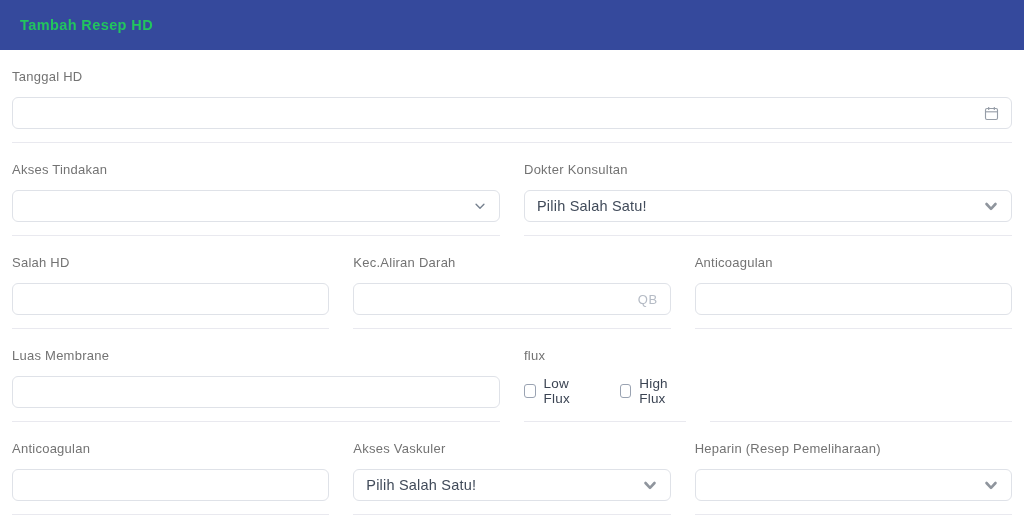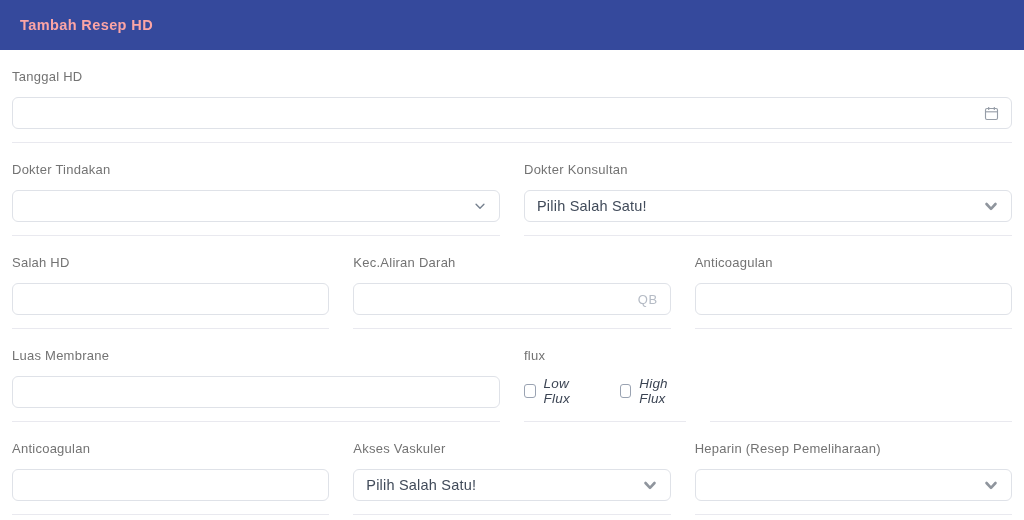--- a/index.html
+++ b/index.html
@@ -1,20 +1,20 @@
 <!DOCTYPE html>
 <html><head>
 <meta charset="utf-8">
 <style>
   * { margin:0; padding:0; box-sizing:border-box; }
   html,body { width:1024px; height:520px; background:#ffffff; overflow:hidden;
               font-family:"Liberation Sans", sans-serif; }
 
   .header { height:50px; display:flex; align-items:center; padding:0 20px; }
-  .header-title { color:#fca5a5; font-weight:bold; font-size:14.5px; letter-spacing:.4px; }
+  .header-title { color:#22c55e; font-weight:bold; font-size:14.5px; letter-spacing:.4px; }
 
   .content { padding:0 12px; }
   .row { display:grid; column-gap:24px; }
   .row-1 { grid-template-columns:1fr; }
   .row-2 { grid-template-columns:1fr 1fr; }
   .row-3 { grid-template-columns:1fr 1fr 1fr; }
   .row-4 { grid-template-columns:488px 162px 1fr; }
 
   .cell { padding:19px 0 13px; border-bottom:1px solid #e9e9ef; }
   .label { font-size:13px; color:#737373; letter-spacing:.25px; margin-bottom:13px; }
@@ -22,21 +22,21 @@
   .control { height:32px; width:100%; border:1px solid #dfe2e8; border-radius:6px;
              background:#fff; display:flex; align-items:center; padding:0 12px;
              font-size:14px; color:#3f4958; position:relative; }
   input.control { outline:none; }
   .control .grow { flex:1 1 auto; }
   .select { cursor:pointer; justify-content:space-between; }
   .select-value { font-size:14.5px; color:#414b5a; letter-spacing:.2px; }
   .suffix { font-size:13px; color:#b5bbc5; letter-spacing:.5px; }
   .icon { display:flex; align-items:center; }
 
-  .checks { display:flex; align-items:flex-start; gap:32px; margin-top:4px;font-style:italic; }
+  .checks { display:flex; align-items:flex-start; gap:32px; margin-top:4px; }
   .check-option { display:flex; align-items:center; gap:8px; cursor:pointer; }
   .checkbox { width:14px; height:14px; border:1px solid #9aa3b2; border-radius:3px; background:#fff; }
   .check-label { font-size:13.5px; color:#3b4453; letter-spacing:.2px; }
 </style>
 </head>
 <body>
 
 <div class="header" style="background: rgb(53, 73, 156);">
   <div class="header-title">Tambah Resep HD</div>
 </div>
@@ -55,21 +55,21 @@
             <line x1="5" y1="1" x2="5" y2="4.2"></line>
             <line x1="11" y1="1" x2="11" y2="4.2"></line>
           </svg>
         </span>
       </div>
     </div>
   </div>
 
   <div class="row row-2">
     <div class="cell">
-      <div class="label">Dokter Tindakan</div>
+      <div class="label">Akses Tindakan</div>
       <div class="control select">
         <span class="select-value"></span>
         <span class="icon">
           <svg width="14" height="14" viewBox="0 0 16 16" fill="none">
             <path d="M3.5 6 L8 10.5 L12.5 6" stroke="#76818f" stroke-width="1.6" stroke-linecap="round" stroke-linejoin="round"></path>
           </svg>
         </span>
       </div>
     </div>
     <div class="cell">

